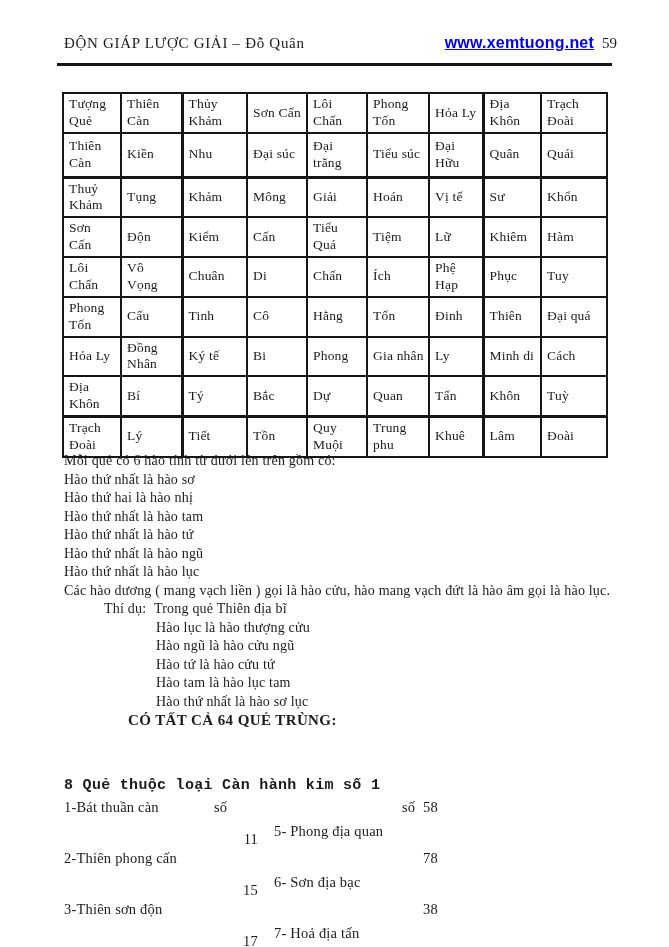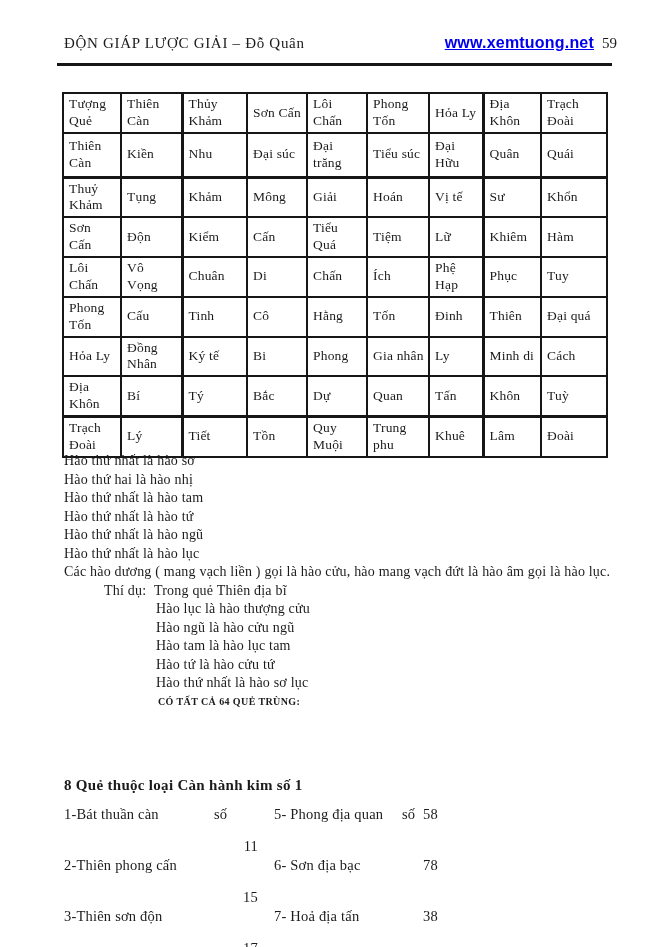--- a/index.html
+++ b/index.html
@@ -64,32 +64,32 @@
   table.hex tr:nth-child(9) td { height:36px; }
   
   .body-text {
     position:absolute; top:452px; left:64px; width:586px;
     font-size:14px; line-height:18.5px; letter-spacing:0.2px;
   }
   .line { white-space:nowrap; }
   .example-row { display:flex; }
   .example-label { width:50px; margin-left:40px; }
   .example-indent { margin-left:92px; }
-  .conclusion { font-weight:bold; font-size:10px; margin-left:94px; letter-spacing:0.4px; }
+  .conclusion { font-weight:bold; font-size:15px; margin-left:64px; letter-spacing:0.4px; }
   
   .list-section {
     position:absolute; top:776px; left:64px; width:420px;
     font-size:14.5px; line-height:19px; letter-spacing:0.2px;
   }
-  .list-heading { font-weight:bold; font-size:15px; margin-bottom:10px; letter-spacing:0.3px; }
+  .list-heading { font-weight:bold; font-size:15px; margin-bottom:3px; letter-spacing:0.3px;font-family:Liberation Mono, monospace; }
   .list-row { display:flex; white-space:nowrap; }
   .ln1 { width:150px; }
   .lb1 { width:20px; }
   .nm1 { width:24px; text-align:right;margin-top:32px; }
-  .ln2 { width:128px; margin-left:16px; }
+  .ln2 { width:128px; margin-left:16px;margin-top:24px; }
   .lb2 { width:20px; }
   .nm2 { width:16px; text-align:right; }
 </style>
 </head>
 <body>
 
 <div class="page">
 
   <div class="header">
     <span class="header-title">ĐỘN GIÁP LƯỢC GIẢI – Đỗ Quân</span>
@@ -209,38 +209,39 @@
           <td>Quy Muội</td>
           <td>Trung phu</td>
           <td>Khuê</td>
           <td>Lâm</td>
           <td>Đoài</td>
         </tr>
       </tbody>
   </table>
 
   <div class="body-text">
+    <div class="line">Mỗi quẻ có 6 hào tính từ dưới lên trên gồm có:</div>
     <div id="hao-lines">
         <div class="line">Hào thứ nhất là hào sơ</div>
         <div class="line">Hào thứ hai là hào nhị</div>
         <div class="line">Hào thứ nhất là hào tam</div>
         <div class="line">Hào thứ nhất là hào tứ</div>
         <div class="line">Hào thứ nhất là hào ngũ</div>
         <div class="line">Hào thứ nhất là hào lục</div>
       </div>
     <div class="line">Các hào dương ( mang vạch liền ) gọi là hào cửu, hào mang vạch đứt là hào âm gọi là hào lục.</div>
     <div class="example-row">
       <span class="example-label">Thí dụ:</span>
       <span class="line">Trong quẻ Thiên địa bĩ</span>
     </div>
     <div id="example-lines">
         <div class="line example-indent">Hào lục là hào thượng cửu</div>
         <div class="line example-indent">Hào ngũ là hào cửu ngũ</div>
+        <div class="line example-indent">Hào tứ là hào cửu tứ</div>
         <div class="line example-indent">Hào tam là hào lục tam</div>
-        <div class="line example-indent">Hào tứ là hào cửu tứ</div>
         <div class="line example-indent">Hào thứ nhất là hào sơ lục</div>
       </div>
     <div class="conclusion">CÓ TẤT CẢ 64 QUẺ TRÙNG:</div>
   </div>
 
   <div class="list-section">
     <div class="list-heading">8 Quẻ thuộc loại Càn hành kim số 1</div>
     <div id="list-rows">
         <div class="list-row">
           <span class="ln1">1-Bát thuần càn</span>

